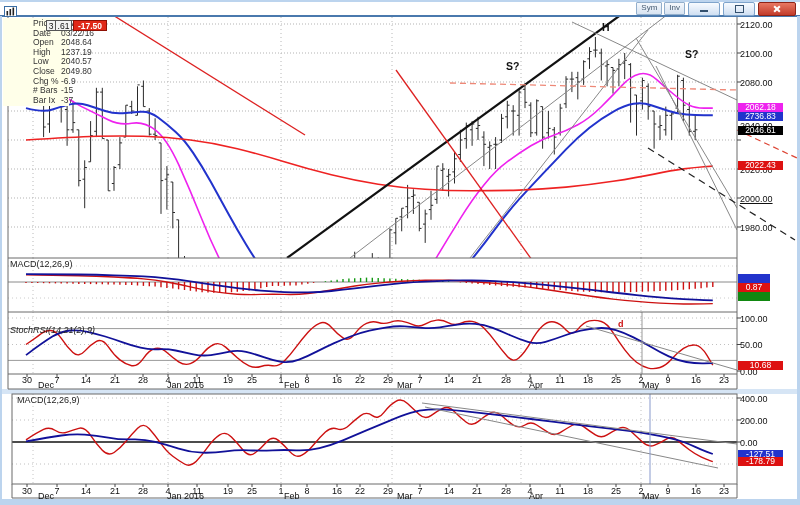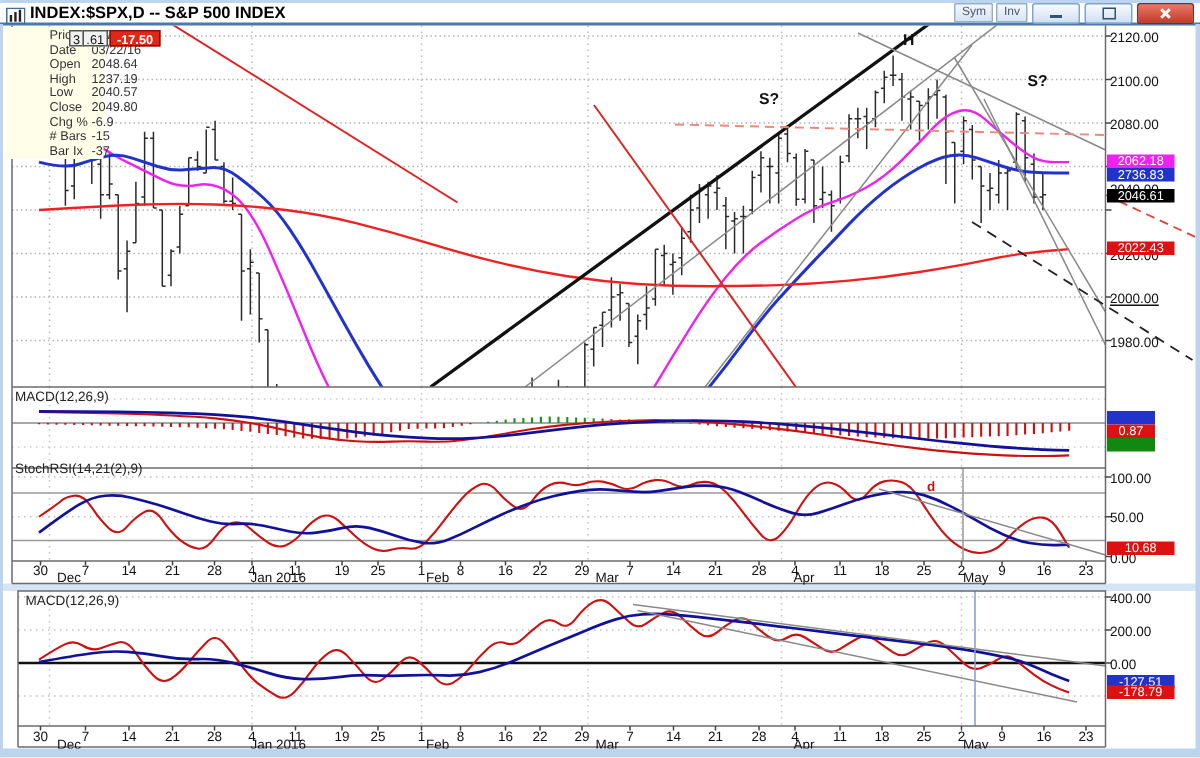--- a/index.html
+++ b/index.html
@@ -59,21 +59,20 @@
 
   <div class="titlebar">
     <span class="app-icon">
       <svg width="13" height="11" viewBox="0 0 13 11">
         <rect x="0.5" y="0.5" width="12" height="10" fill="#fff" stroke="#3a6ea5"></rect>
         <rect x="2.5" y="5" width="1.6" height="4.5" fill="#222"></rect>
         <rect x="5.5" y="3" width="1.6" height="6.5" fill="#222"></rect>
         <rect x="8.5" y="1.5" width="1.6" height="8" fill="#222"></rect>
       </svg>
     </span>
-    <span class="title">INDEX:$SPX,D -- S&amp;P 500 INDEX</span>
     <span class="tb-spacer"></span>
     <span class="tb-btn">Sym</span>
     <span class="tb-btn">Inv</span>
     <span class="winbtn">
         <span class="glyph-min"></span>
       </span>
     <span class="winbtn">
         <span class="glyph-restore"></span>
       </span>
     <span class="winbtn close">
@@ -398,21 +397,21 @@
         <div class="info-row">
           <span class="il">Bar Ix</span>
           <span class="iv">-37</span>
         </div>
       </div>
     <span class="chg-cell" style="left:46px;width:10px;">3</span>
     <span class="chg-cell" style="left:55px;width:17px;">.61</span>
     <span class="chg-red" style="left:73px;width:34px;">-17.50</span>
 
     <span class="panel-title" style="left:10px;top:259px;">MACD(12,26,9)</span>
-    <span class="panel-title" style="left:10px;top:307px;">StochRSI(14,21(2),9)</span>
+    <span class="panel-title" style="left:10px;top:325px;font-style:italic;">StochRSI(14,21(2),9)</span>
     <span class="panel-title" style="left:17px;top:395px;">MACD(12,26,9)</span>
   <span class="ylab" style="top: 19.5px;">2120.00</span>
       <span class="ylab" style="top: 48.5px;">2100.00</span>
       <span class="ylab" style="top: 77.5px;">2080.00</span>
       <span class="ylab" style="top: 106.5px;">2060.00</span>
       <span class="ylab" style="top: 121px; text-align: right;">2040.00</span>
       <span class="ylab" style="top: 164.5px;">2020.00</span>
       <span class="ylab" style="top: 193.5px; text-decoration: underline;">2000.00</span>
       <span class="ylab" style="top: 222.5px;">1980.00</span>
       <span class="ylab" style="top: 313.5px;">100.00</span>

